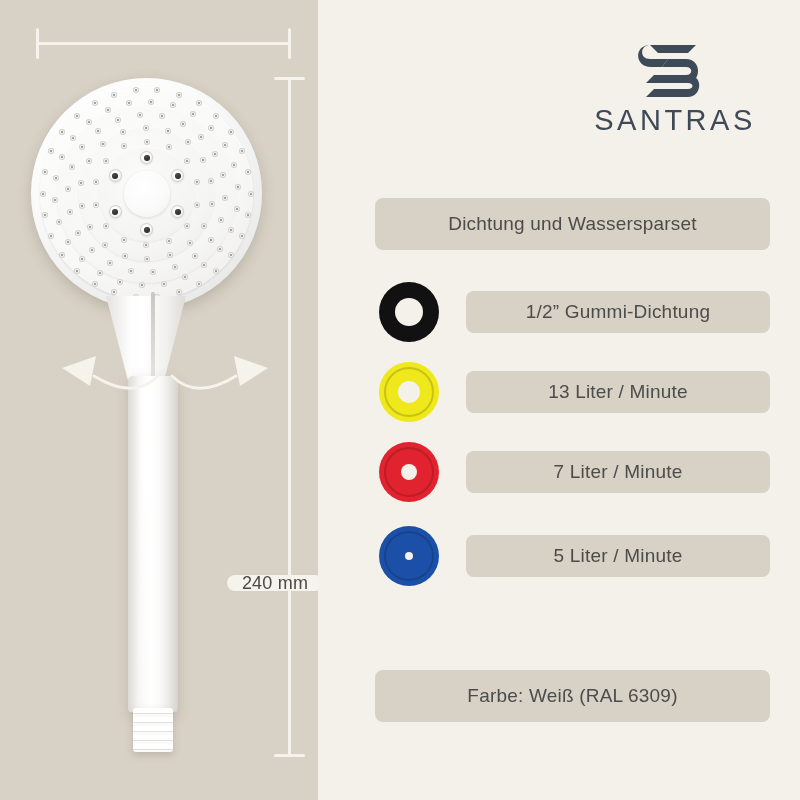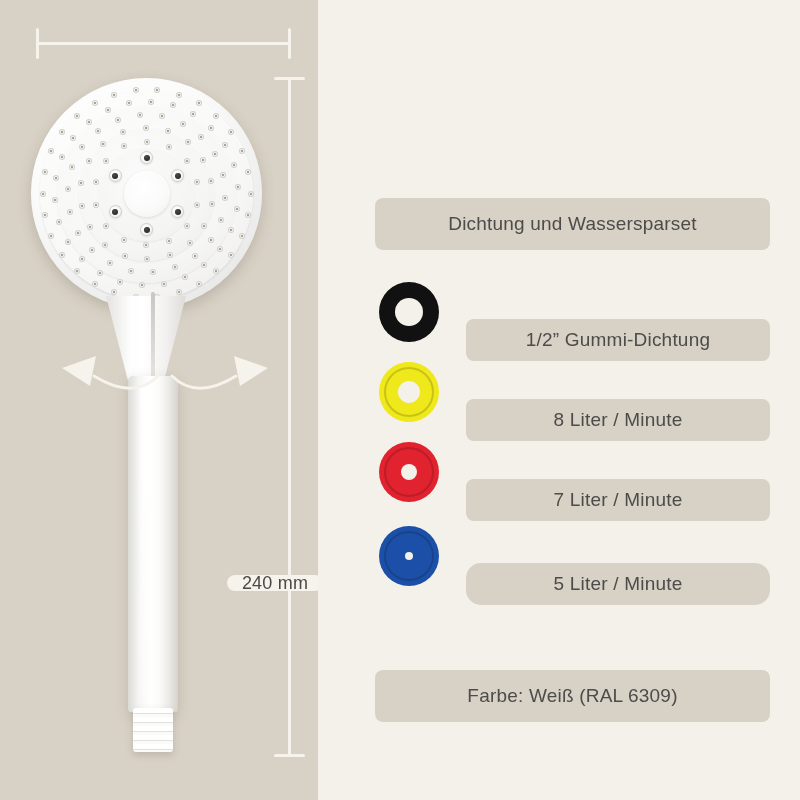--- a/index.html
+++ b/index.html
@@ -136,21 +136,21 @@
     font-size:29px;letter-spacing:3.5px;font-weight:400;
   }
 
   .pill{
     position:absolute;background:#d8d1c6;border-radius:8px;
     color:#4c4c4a;font-size:19px;letter-spacing:.2px;
     display:flex;align-items:center;justify-content:center;
     white-space:nowrap;
   }
   .pill.wide{left:375px;width:395px;height:52px;}
-  .pill.row{left:466px;width:304px;height:42px;margin-top:28px;}
+  .pill.row{left:466px;width:304px;height:42px;}
 
   .pill-title{top:198px;}
   .pill-footer{top:670px;}
 
   .washer{position:absolute;left:378px;width:62px;height:62px;}
   .wrow{position:absolute;left:0;width:800px;height:62px;}
 </style>
 </head>
 <body>
 
@@ -305,52 +305,67 @@
   <div class="dim-cap left"></div>
   <div class="dim-cap right"></div>
 
   <div class="dim-line-v"></div>
   <div class="dim-cap top"></div>
   <div class="dim-cap bottom"></div>
   <div class="dim-label vert">240 mm</div>
 
   <div class="panel-right"></div>
 
+  <div class="logo">
+    <svg class="logo-mark" viewBox="0 0 66 58">
+      <g fill="#3e4a57">
+        <path d="M12 3 H58 L50 11 H20 Z"></path>
+        <path d="M12 3 C2 3 1 17 12 17 H30 L24 25 H13 C-4 25 -4 3 12 3 Z"></path>
+        <path d="M16 16 H40 C46 16 46 24 40 24 H28 L34 16 Z" opacity="0"></path>
+        <path d="M30 17 H48 C64 17 64 41 48 41 H8 L16 33 H48 C55 33 55 25 48 25 H24 Z"></path>
+        <path d="M8 47 H54 C62 47 64 41 64 38 C64 49 58 55 50 55 H0 Z" opacity="0"></path>
+        <path d="M16 33 H52 C60 33 60 47 50 47 H8 L16 39 H49 C53 39 53 41 49 41 H8 Z" opacity="0"></path>
+        <path d="M10 47 L18 39 H52 C59 39 60 47 52 47 Z" opacity="0"></path>
+        <path d="M8 55 H50 C64 55 66 33 50 33 H34 L27 41 H50 C56 41 56 47 50 47 H16 Z"></path>
+      </g>
+    </svg>
+    <div class="logo-text">SANTRAS</div>
+  </div>
 
   <div class="pill wide pill-title">Dichtung und Wassersparset</div>
 
   <div id="spec-rows">
       <div class="wrow" style="top: 281px;">
         <svg class="washer" viewBox="0 0 62 62">
           <circle cx="31" cy="31" r="30" fill="#111111"></circle>
           <circle cx="31" cy="31" r="14" fill="#f4f0ea"></circle>
         </svg>
         <div class="pill row" style="top: 10px;">1/2” Gummi-Dichtung</div>
       </div>
       <div class="wrow" style="top: 361px;">
         <svg class="washer" viewBox="0 0 62 62">
           <circle cx="31" cy="31" r="30" fill="#efe81a"></circle>
           <circle cx="31" cy="31" r="24" fill="none" stroke="rgba(0,0,0,.16)" stroke-width="2"></circle>
           <circle cx="31" cy="31" r="11" fill="#f4f0ea"></circle>
         </svg>
-        <div class="pill row" style="top: 10px;">8 Liter / Minute</div>
+        <div class="pill row" style="top: 10px;">13 Liter / Minute</div>
       </div>
       <div class="wrow" style="top: 441px;">
         <svg class="washer" viewBox="0 0 62 62">
           <circle cx="31" cy="31" r="30" fill="#e0232e"></circle>
           <circle cx="31" cy="31" r="24" fill="none" stroke="rgba(0,0,0,.16)" stroke-width="2"></circle>
           <circle cx="31" cy="31" r="8" fill="#f4f0ea"></circle>
         </svg>
         <div class="pill row" style="top: 10px;">7 Liter / Minute</div>
       </div>
       <div class="wrow" style="top: 525px;">
         <svg class="washer" viewBox="0 0 62 62">
           <circle cx="31" cy="31" r="30" fill="#1c50a8"></circle>
           <circle cx="31" cy="31" r="24" fill="none" stroke="rgba(0,0,0,.16)" stroke-width="2"></circle>
           <circle cx="31" cy="31" r="4" fill="#f4f0ea"></circle>
         </svg>
-        <div class="pill row" style="top: 10px; border-radius: 15px;">5 Liter / Minute</div>
+        <div class="pill row" style="top: 10px;">5 Liter / Minute</div>
       </div>
     </div>
 
   <div class="pill wide pill-footer">Farbe: Weiß (RAL 6309)</div>
 
 </div>
 
 </body></html>

